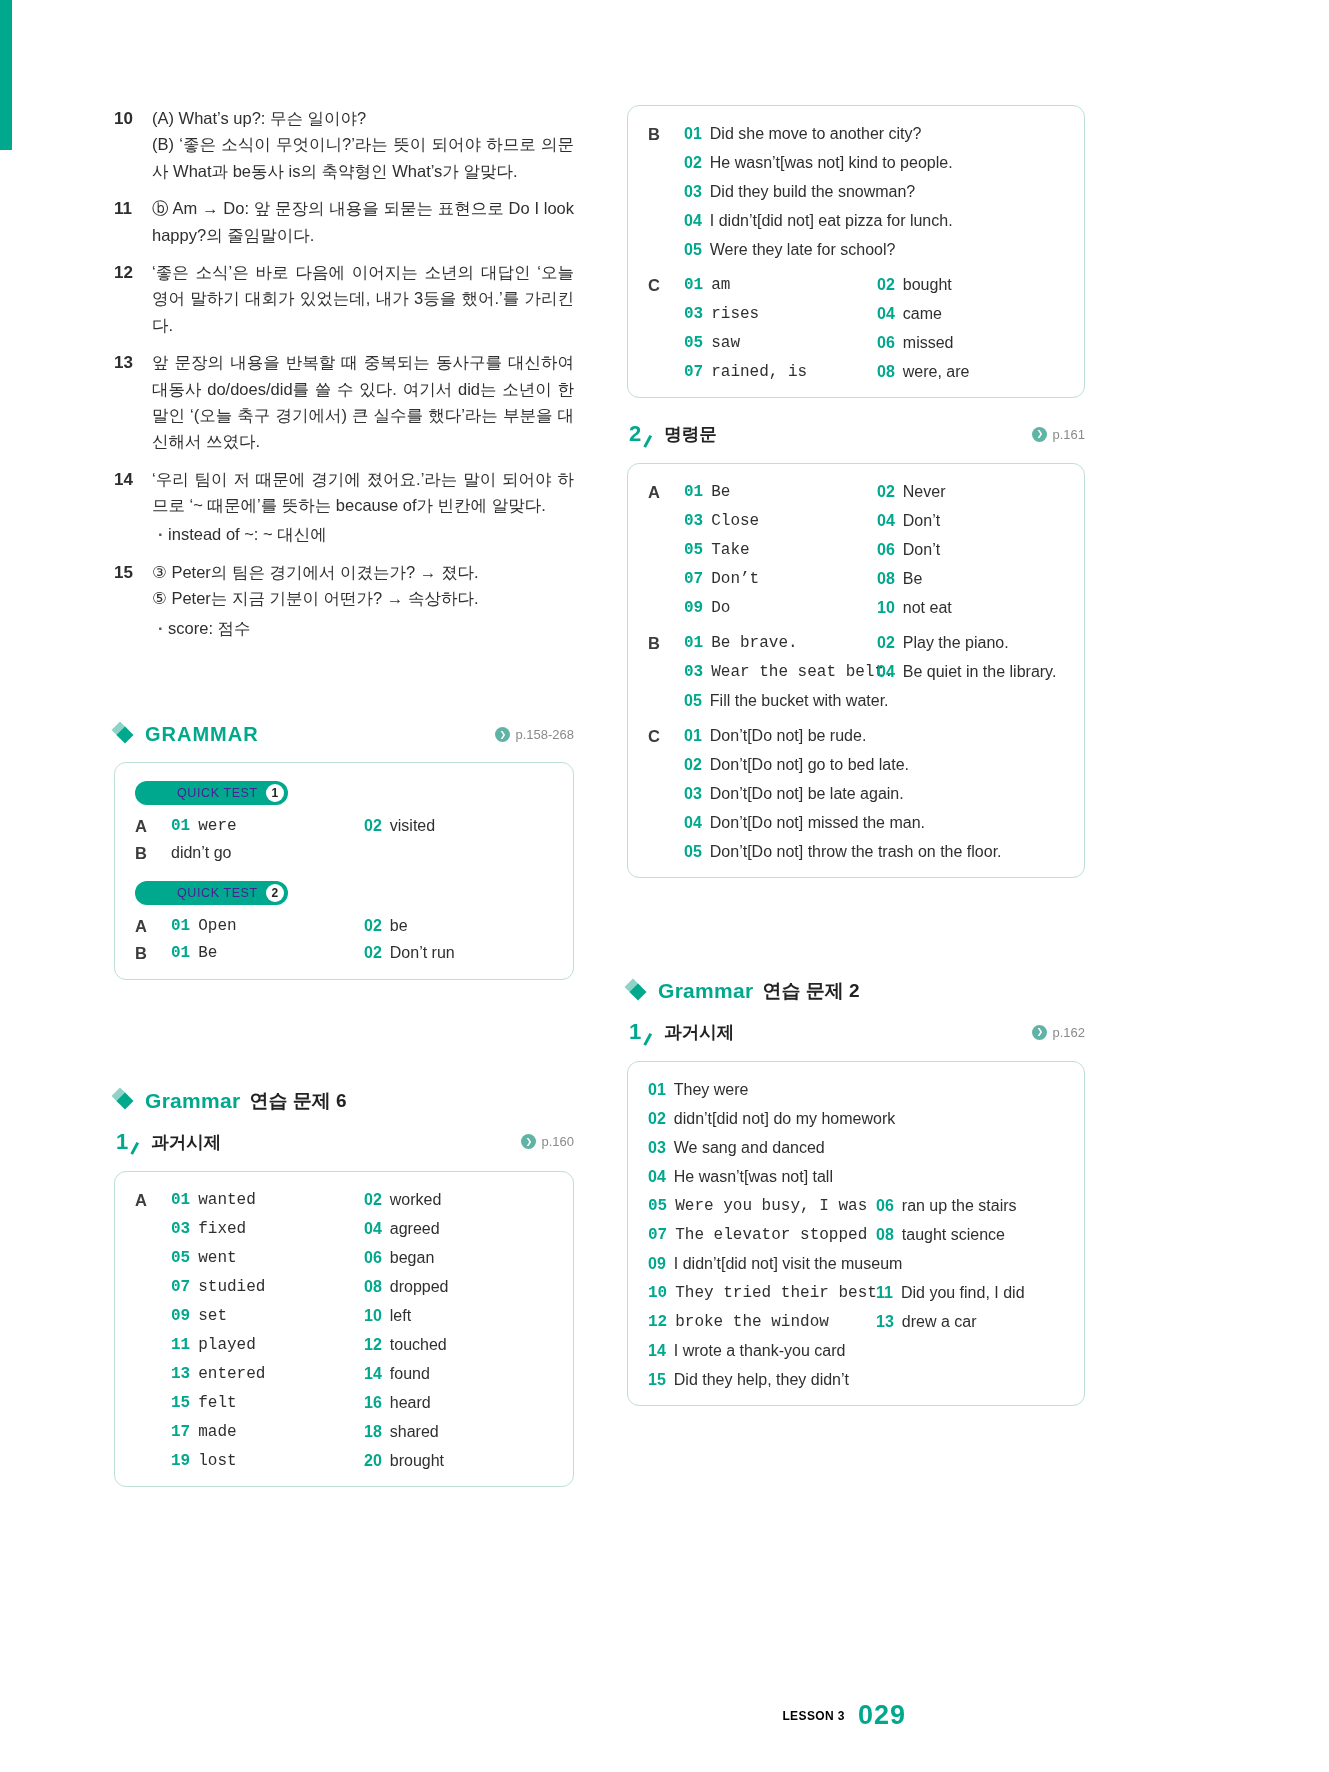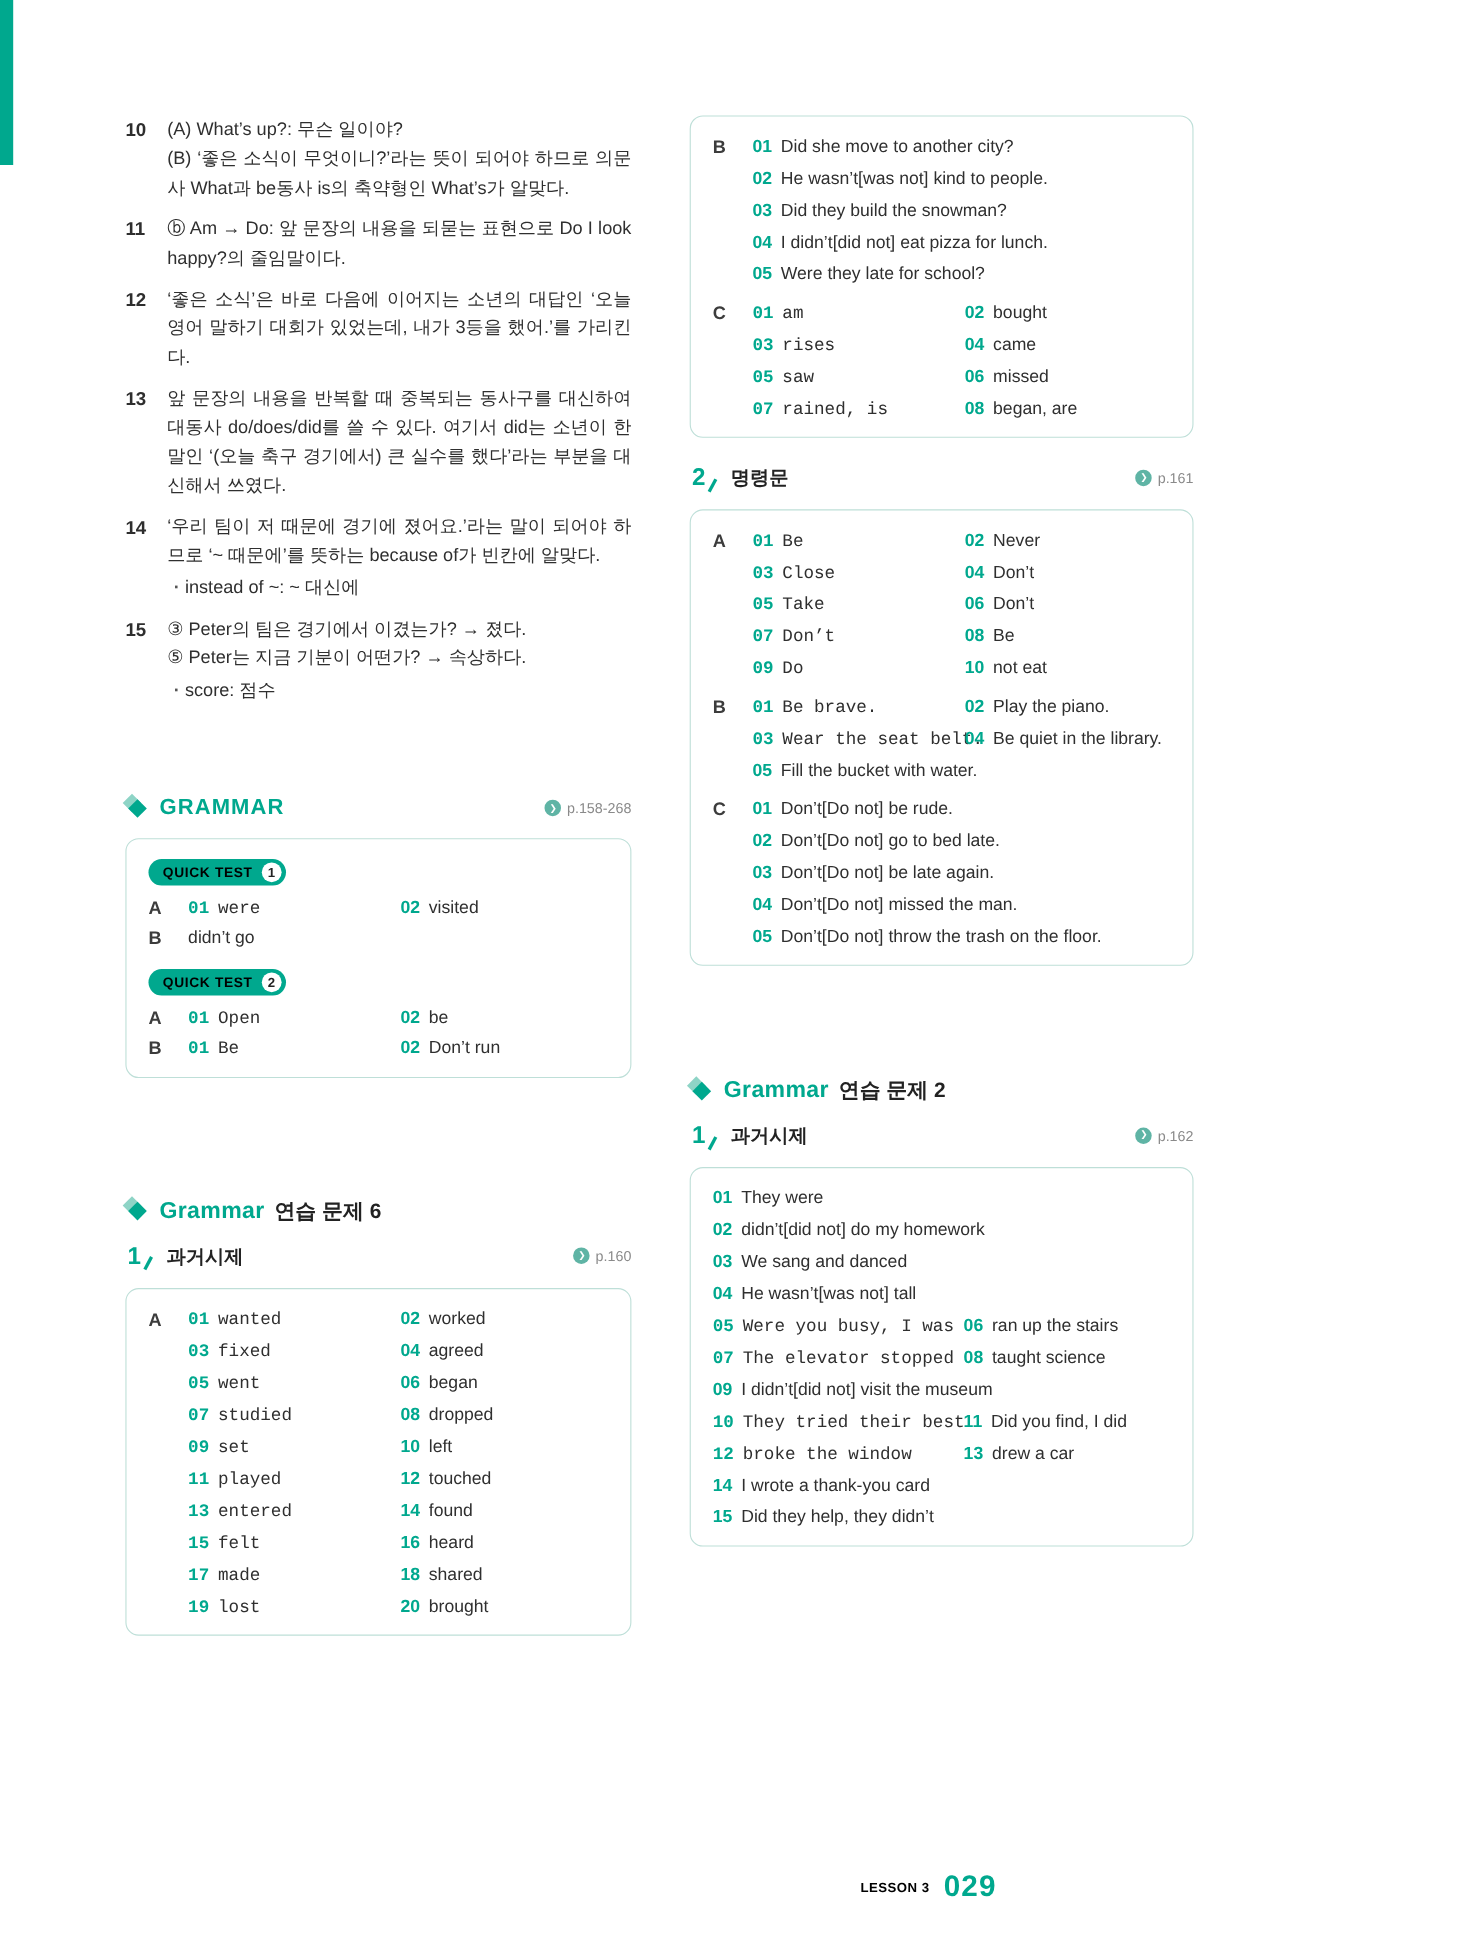--- a/index.html
+++ b/index.html
@@ -49,21 +49,21 @@
   .sh-slash{width:13px;height:2.5px;background:var(--accent);transform:rotate(-62deg);
             margin:14px 2px 0 0;flex:none;}
   .sh-title{font-size:17.5px;font-weight:700;color:#222;margin-left:8px;}
 
   
   .abox{border:1.6px solid var(--border);border-radius:12px;padding:18px 16px 15px 20px;background:#fff;}
   .qt-box{margin-bottom:108px;}
   .qt + .qt{margin-top:18px;}
   .qt-badge{display:inline-flex;align-items:center;background:var(--accent);border-radius:13px;
             padding:3px 4px 3px 13px;margin-bottom:11px;}
-  .qt-label{color:#000000;font-size:12.5px;font-weight:700;letter-spacing:.6px;margin-right:8px;}
+  .qt-label{color:#4c1d95;font-size:12.5px;font-weight:400;letter-spacing:.6px;margin-right:8px;margin-left:29px;}
   .qt-num{width:18px;height:18px;border-radius:50%;background:#fff;color:#222;font-size:12px;
           font-weight:700;display:inline-flex;align-items:center;justify-content:center;}
   .qt .group + .group{margin-top:6px;}
 
   .group{display:flex;}
   .group + .group{margin-top:15px;}
   .letter{width:36px;flex:none;font-weight:700;color:#3c3c3c;font-size:16.5px;line-height:1.25;}
   .rows{flex:1;min-width:0;}
   .row{margin-bottom:9px;}
   .row:last-child{margin-bottom:0;}
@@ -475,21 +475,21 @@
                       <span class="anum">06</span><span class="atext">missed</span>
                     </span>
                   </div>
                 </div>
               <div class="row">
                   <div class="cells">
                     <span class="cell">
                       <span class="anum">07</span><span class="atext">rained, is</span>
                     </span>
                     <span class="cell">
-                      <span class="anum">08</span><span class="atext">began, are</span>
+                      <span class="anum">08</span><span class="atext">were, are</span>
                     </span>
                   </div>
                 </div>
             </div>
           </div>
         </div>
     </div>
 
     <div class="subhead mt-sub">
       <span class="sh-num">2</span>

